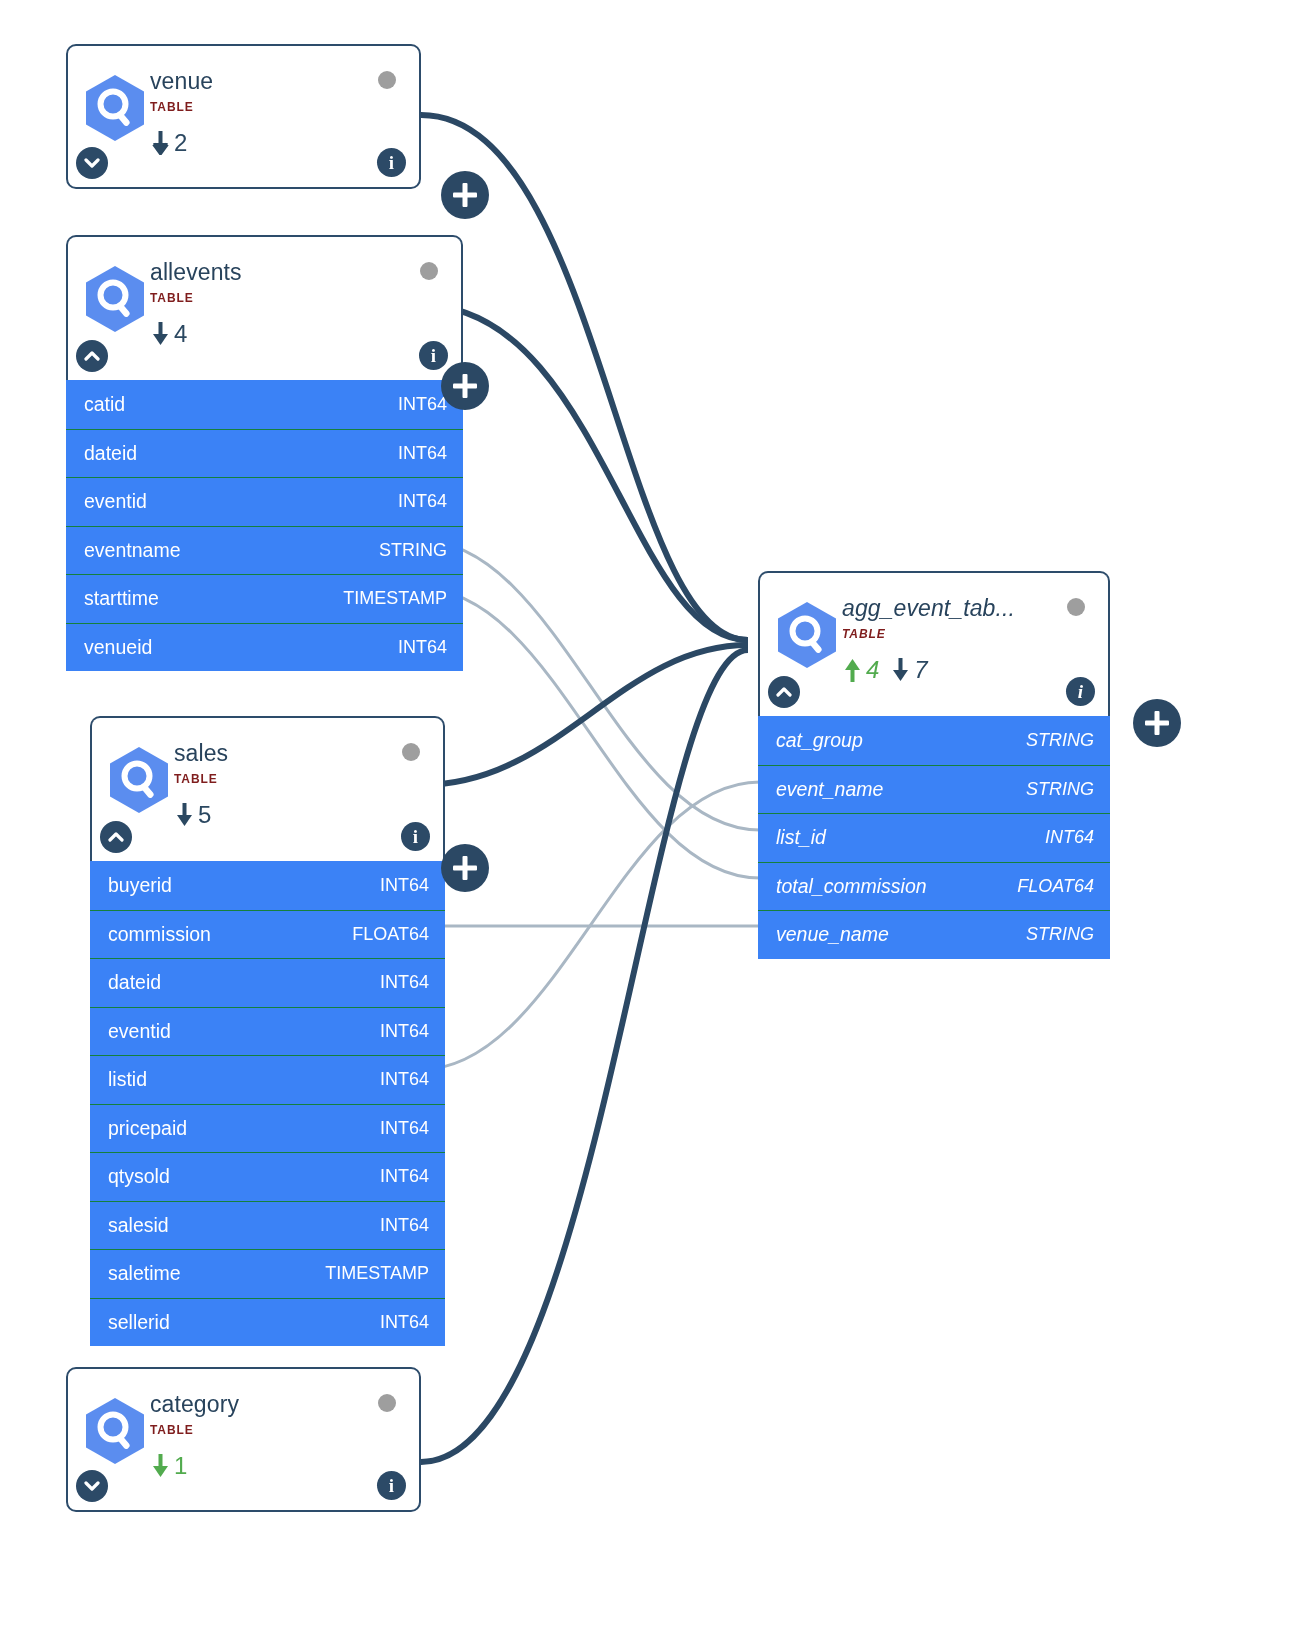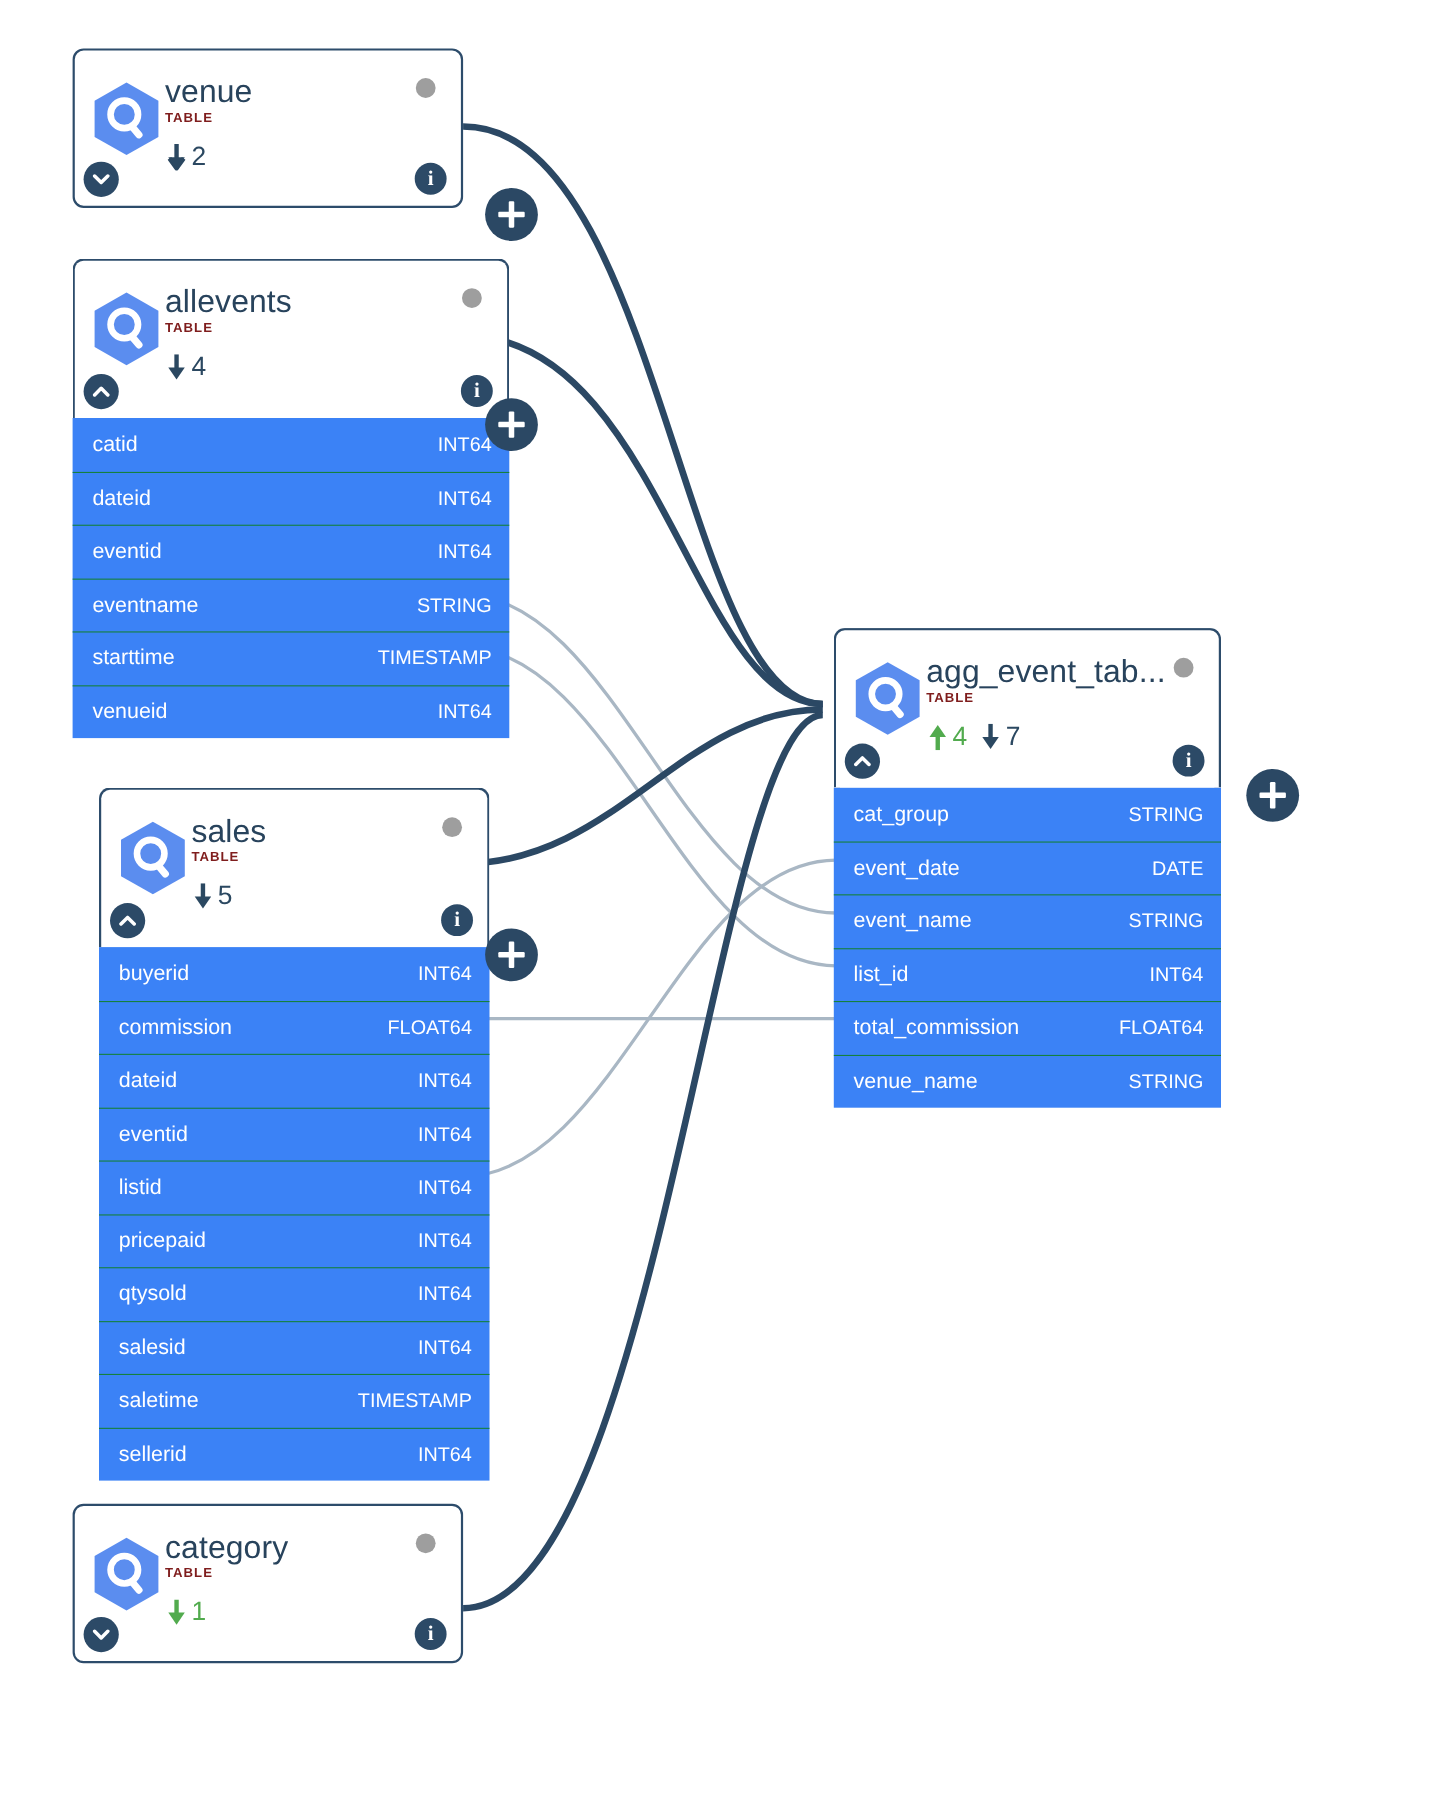--- a/index.html
+++ b/index.html
@@ -21,21 +21,21 @@
     border: 2px solid #2d4c6b;
     border-radius: 10px;
     height: 145px;
     overflow: hidden;
   }
   .node.expanded .card-head { border-radius: 10px 10px 0 0; border-bottom: none; }
 
   .bq-icon { position: absolute; left: 14px; top: 27px; width: 66px; height: 70px; }
   .title {
     position: absolute; left: 82px; top: 22px;
-    font-size: 29px; color: #28435c; letter-spacing: .1px;
+    font-size: 23px; color: #28435c; letter-spacing: .1px;
     white-space: nowrap; overflow: hidden;
   }
   .subtitle {
     position: absolute; left: 82px; top: 54px;
     font-size: 12px; font-weight: bold; color: #7f1d1d; letter-spacing: .9px;
   }
   .status-dot {
     position: absolute; right: 23px; top: 25px;
     width: 18px; height: 18px; border-radius: 50%; background: #9e9e9e;
   }
@@ -304,21 +304,21 @@
       </div>
       <div class="toggle-btn">
         <svg width="16" height="10" viewBox="0 0 16 10">
             <path d="M2 2 L8 8 L14 2" stroke="#fff" stroke-width="3.2" fill="none" stroke-linecap="round" stroke-linejoin="round"></path>
           </svg>
       </div>
       <div class="info-btn">i</div>
     </div>
   </div>
 
-  <div class="node expanded" style="left:758px; top:571px; width:352px;">
+  <div class="node expanded" style="left:758px; top:571px; width:352px;font-style:italic;">
     <div class="card-head">
       <span class="bq-icon">
         <svg viewBox="0 0 66 70" width="66" height="70">
           <polygon points="33,2 62,18.5 62,51.5 33,68 4,51.5 4,18.5" fill="#5b8def"></polygon>
           <circle cx="31" cy="31" r="12.5" fill="none" stroke="#fff" stroke-width="6"></circle>
           <rect x="38" y="38" width="6.5" height="16" rx="3" fill="#fff" transform="rotate(-40 41 46)"></rect>
         </svg>
       </span>
       <div class="title">agg_event_tab...</div>
       <div class="subtitle">TABLE</div>
@@ -347,24 +347,20 @@
         <svg width="16" height="10" viewBox="0 0 16 10">
             <path d="M2 8 L8 2 L14 8" stroke="#fff" stroke-width="3.2" fill="none" stroke-linecap="round" stroke-linejoin="round"></path>
           </svg>
       </div>
       <div class="info-btn">i</div>
     </div>
     <div class="cols">
       <div class="col-row">
         <span>cat_group</span>
         <span class="col-type">STRING</span>
-      </div>
-      <div class="col-row">
-        <span>event_date</span>
-        <span class="col-type">DATE</span>
       </div>
       <div class="col-row">
         <span>event_name</span>
         <span class="col-type">STRING</span>
       </div>
       <div class="col-row">
         <span>list_id</span>
         <span class="col-type">INT64</span>
       </div>
       <div class="col-row">

